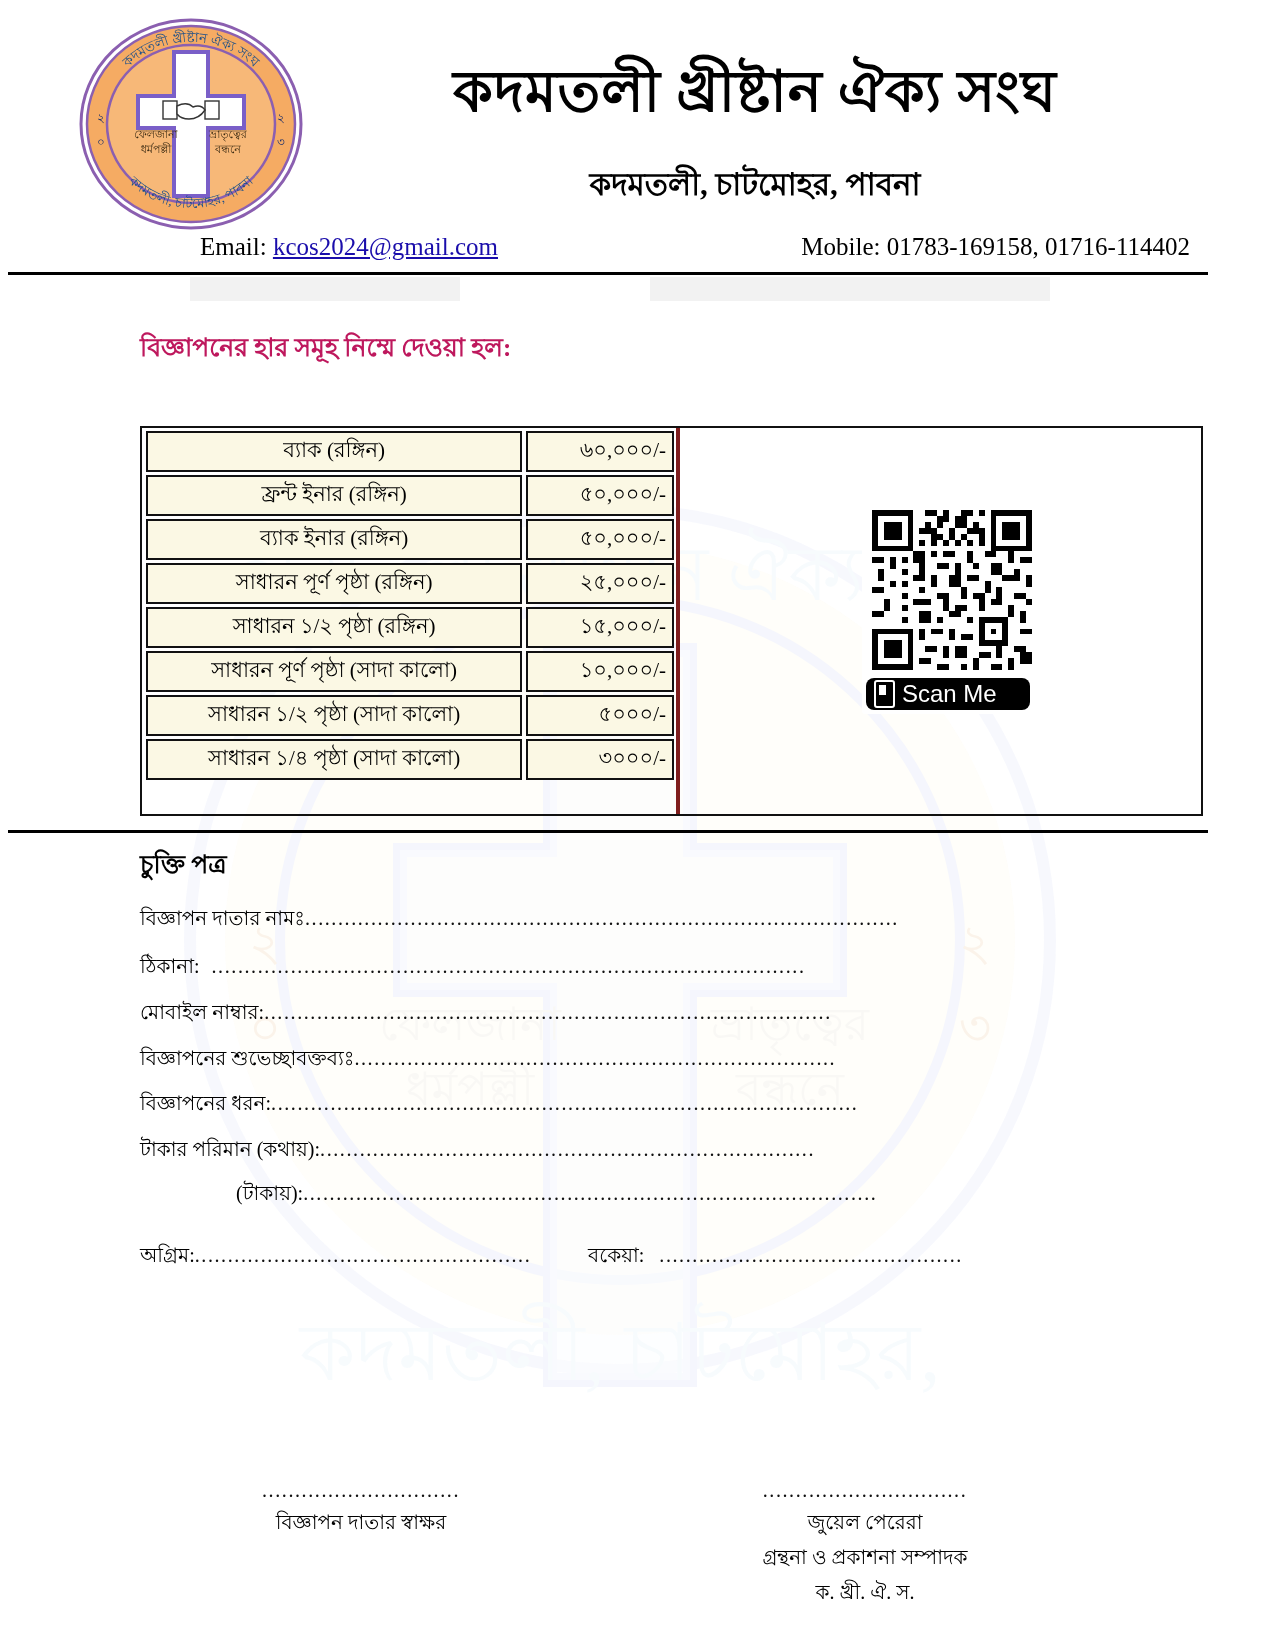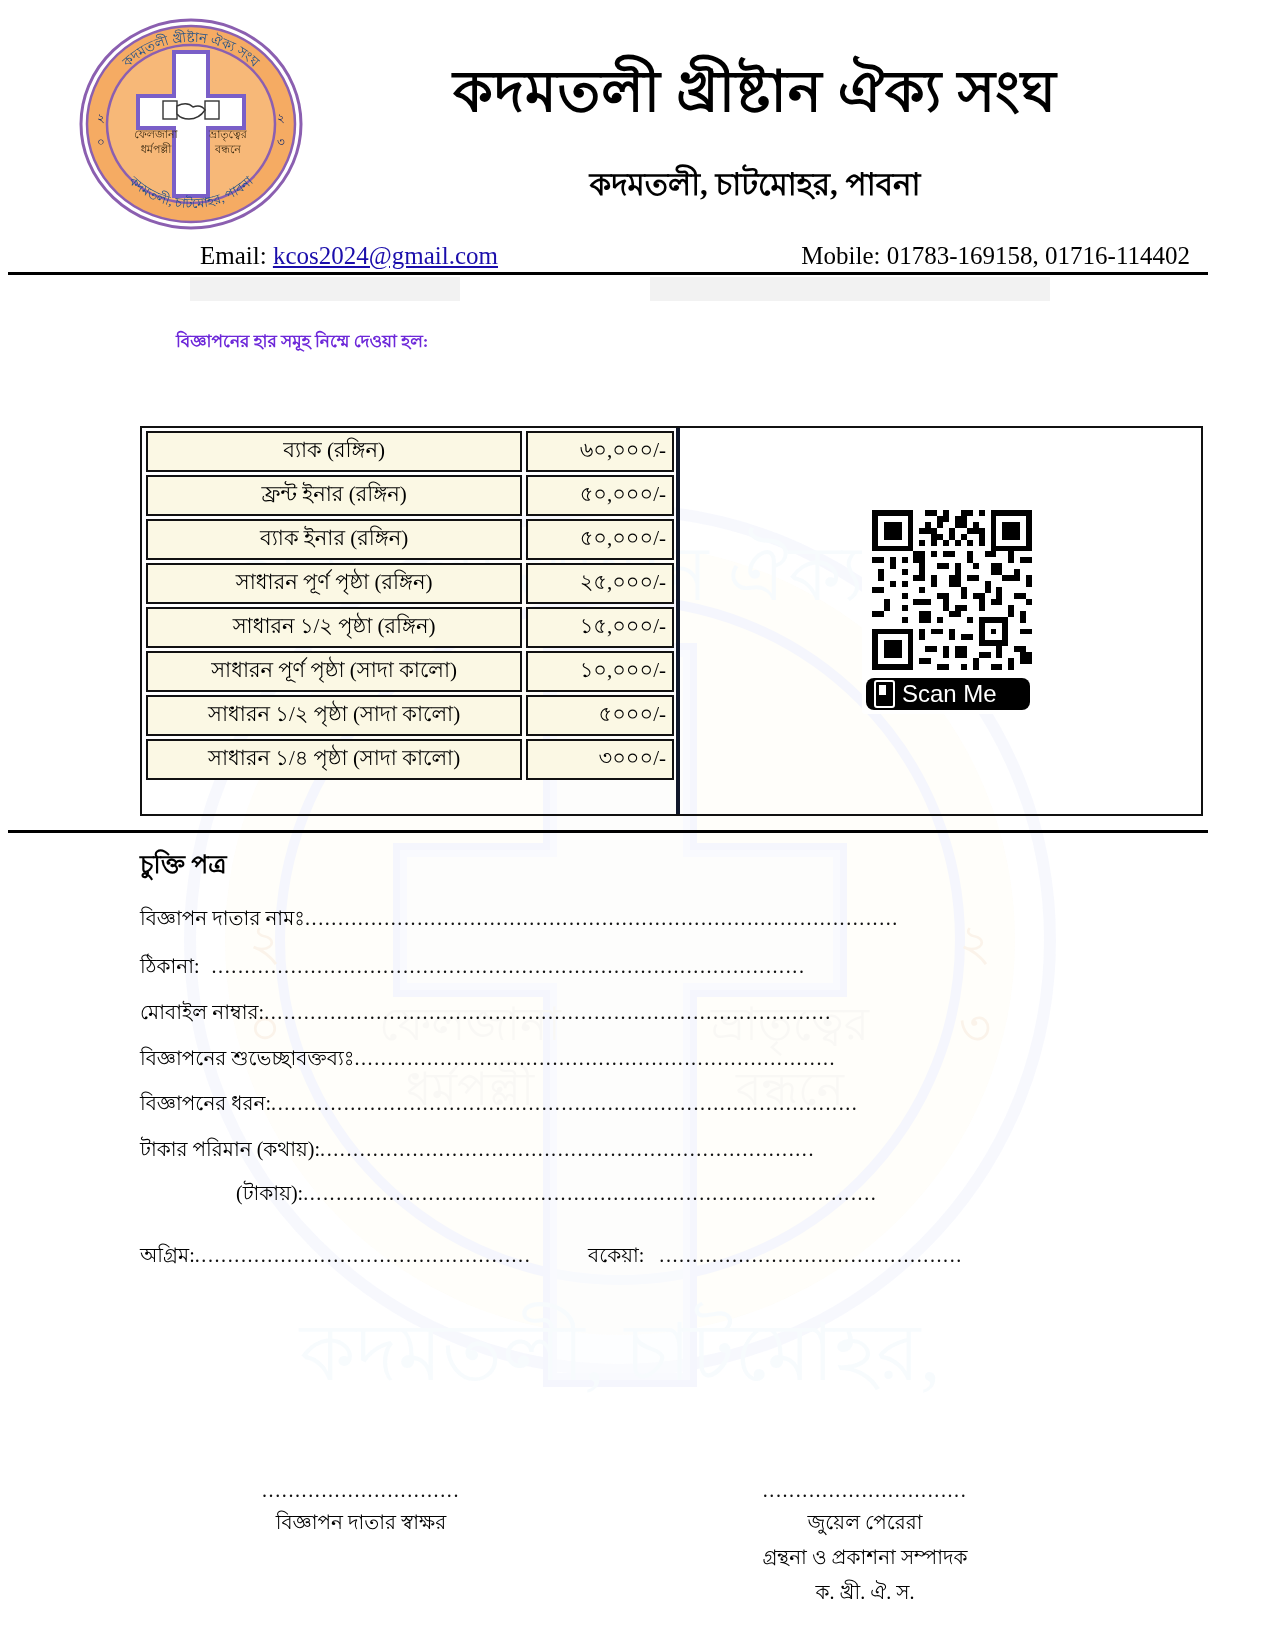--- a/index.html
+++ b/index.html
@@ -68,21 +68,21 @@
     width: 880px;
     text-align: center;
     font-size: 31px;
     font-weight: bold;
     color: #000;
     white-space: nowrap;
   }
   .contact-row {
     position: absolute;
     left: 200px;
-    top: 242px;
+    top: 233px;
     width: 990px;
     display: flex;
     justify-content: space-between;
     font-size: 25px;
     color: #000;
   }
   .contact-item { white-space: nowrap; }
   .email-link {
     color: #1a0dab;
     text-decoration: underline;
@@ -113,25 +113,24 @@
     height: 24px;
     background: #ffffff;
     z-index: 2;
   }
 
   
   .rates-heading {
     position: absolute;
     left: 140px;
     top: 328px;
-    font-size: 17px;
+    font-size: 25px;
     font-weight: bold;
-    color: #6d28d9;
+    color: #be185d;
     z-index: 4;
-    margin-left: 36px;
   }
 
   
   .rates-box {
     position: absolute;
     left: 140px;
     top: 426px;
     width: 1063px;
     height: 390px;
     border: 2px solid #111;
@@ -140,21 +139,21 @@
     background: transparent;
   }
 
   
   .rates-table-wrap {
     position: absolute;
     left: 142px;
     top: 428px;
     width: 538px;
     height: 386px;
-    border-right: 4px solid #0f172a;
+    border-right: 4px solid #7f1d1d;
     box-sizing: border-box;
     z-index: 5;
     font-family: Liberation Serif, serif;
   }
   table.rates {
     border-collapse: separate;
     border-spacing: 4px 3px;
     width: 536px;
     table-layout: fixed;
     margin: 0;

